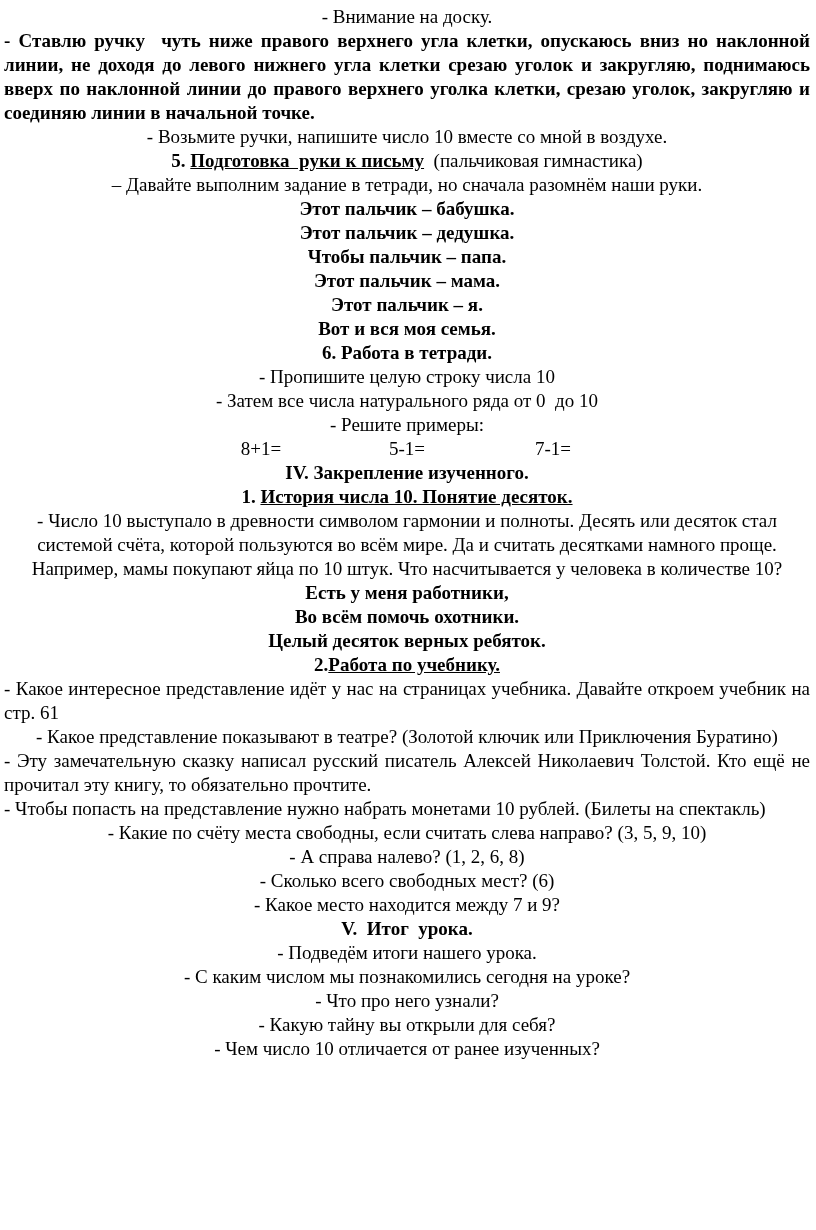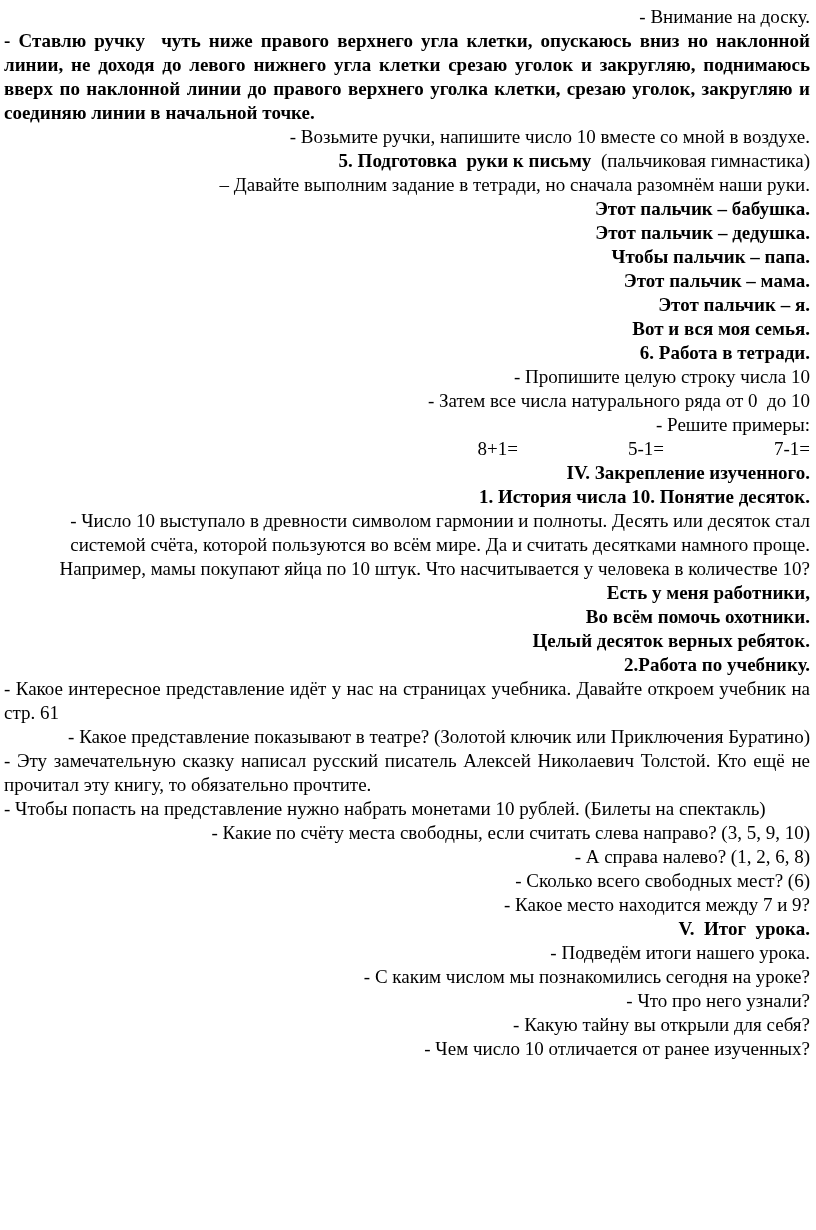--- a/index.html
+++ b/index.html
@@ -13,27 +13,27 @@
     box-sizing: border-box;
     padding: 5px 6px 0 4px;
     font-family: "Liberation Serif", "DejaVu Serif", serif;
     font-size: 19px;
     line-height: 24px;
     color: #000000;
     overflow: hidden;
   }
   .para {
     white-space: pre-wrap;
-    text-align: right;
+    text-align: center;
   }
   .para.justify {
     text-align: justify;
   }
   .b { font-weight: bold; }
-  .u { }
+  .u { text-decoration: underline; }
   .col {
     display: inline-block;
     width: 146px;
   }
 </style>
 </head>
 <body>
 
 <div class="page">
     <div class="para"><span>- Внимание на доску.</span></div>

